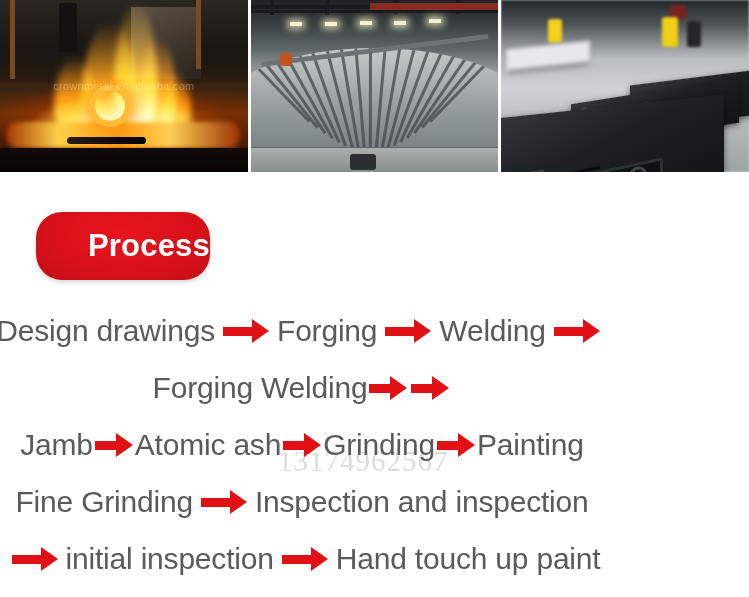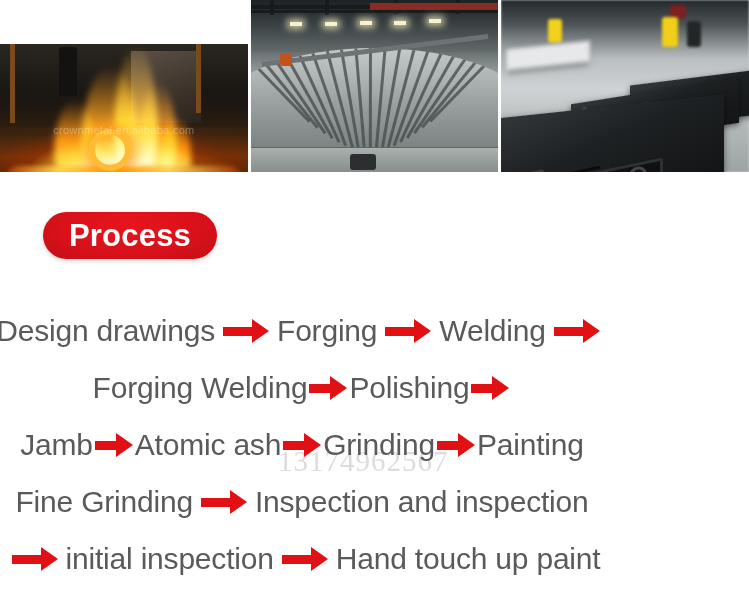--- a/index.html
+++ b/index.html
@@ -26,21 +26,20 @@
   .photo {
     position: relative;
     overflow: hidden;
     flex: 1 1 0;
     height: 172px;
   }
 
   
   .photo-forge {
     background: #120804;
-    margin-top: 44px;
   }
   .forge-bg {
     position: absolute;
     inset: 0;
     background:
       radial-gradient(ellipse 120px 40px at 46% 72%, rgba(255,244,200,0.95) 0%, rgba(255,190,40,0.75) 38%, rgba(190,60,0,0.25) 70%, rgba(0,0,0,0) 100%),
       radial-gradient(ellipse 190px 55px at 52% 78%, rgba(255,150,20,0.75) 0%, rgba(150,40,0,0.3) 60%, rgba(0,0,0,0) 100%),
       linear-gradient(180deg, #1a1410 0%, #221a12 34%, #3a2310 52%, #6b3206 66%, #120a06 92%, #0b0705 100%);
   }
   .forge-dark-top {
@@ -260,30 +259,30 @@
 
   
   .process-section {
     position: relative;
     width: 749px;
     height: 425px;
     background: #ffffff;
   }
   .process-badge {
     position: absolute;
-    left: 43px;
+    left: 36px;
     top: 40px;
     width: 174px;
-    height: 47px;
+    height: 68px;
     border-radius: 26px;
     background: radial-gradient(ellipse at 50% 30%, #e8141c 0%, #d9111a 55%, #c40f16 100%);
     box-shadow: 0 2px 5px rgba(0,0,0,0.18);
     display: flex;
     align-items: center;
-    justify-content: center;
+    justify-content: flex-end;
   }
   .process-badge-label {
     color: #ffffff;
     font-size: 31px;
     font-weight: bold;
     letter-spacing: 0.2px;
     font-family: "Liberation Sans", sans-serif;
   }
   .section-watermark {
     position: absolute;
@@ -461,21 +460,20 @@
           <span class="shaft"></span>
           <span class="head"></span>
         </span>
       </div>
       <div class="flow-line">
         <span class="flow-step">Forging Welding</span>
         <span class="arrow tight">
           <span class="shaft"></span>
           <span class="head"></span>
         </span>
-        <span class="flow-step">Polishing</span>
         <span class="arrow tight">
           <span class="shaft"></span>
           <span class="head"></span>
         </span>
       </div>
       <div class="flow-line">
         <span class="flow-step">Jamb</span>
         <span class="arrow tight">
           <span class="shaft"></span>
           <span class="head"></span>

